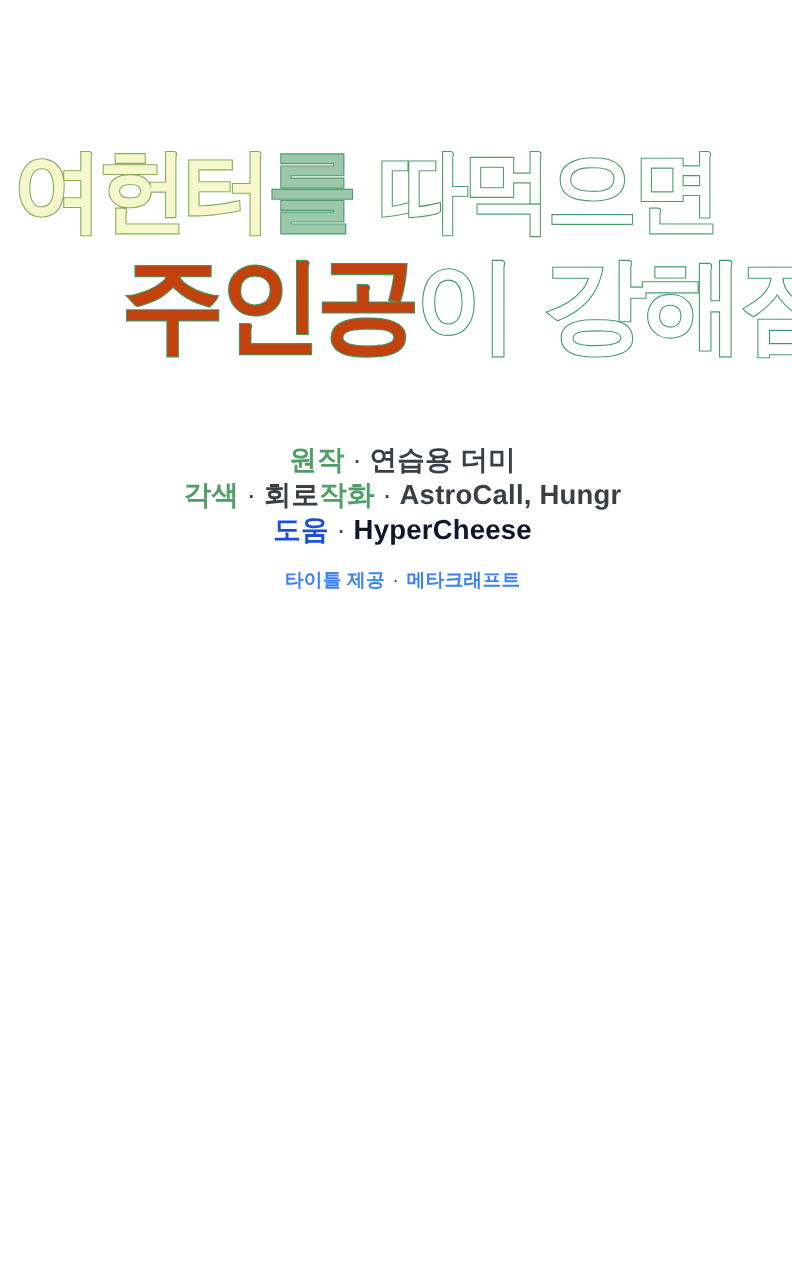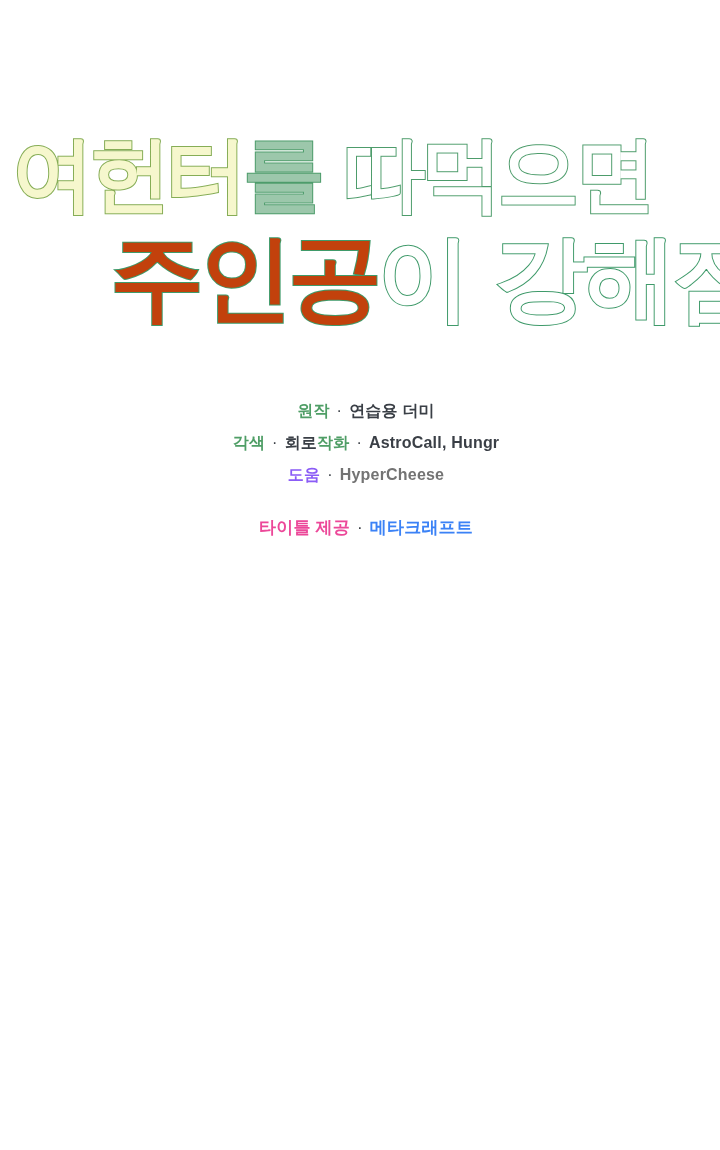--- a/index.html
+++ b/index.html
@@ -36,21 +36,21 @@
   }
   .title-line span {
     paint-order: stroke fill;
   }
   
   .credit-row {
     position: absolute;
     left: 12px;
     width: 708px;
     text-align: center;
-    font-size: 16px;
+    font-size: 25px;
     font-weight: 600;
     letter-spacing: 0.2px;
     white-space: nowrap;
   }
   #credit-original   { top: 401px; }
   #credit-adapt-art  { top: 433px; }
   #credit-help       { top: 465px; }
   #credit-provider   { top: 516px; font-size: 17px; }
   .credit-label { }
   .credit-value { }
@@ -66,18 +66,18 @@
 
 <div class="credit-row" id="credit-original">
   <span class="credit-label" style="color: rgb(79, 158, 102);">원작</span><span class="sep" style="color: rgb(58, 63, 70);">·</span><span class="credit-value" style="color: rgb(58, 63, 70);">연습용 더미</span>
 </div>
 
 <div class="credit-row" id="credit-adapt-art">
   <span class="credit-label" style="color: rgb(79, 158, 102);">각색</span><span class="sep" style="color: rgb(58, 63, 70);">·</span><span class="credit-value" style="color: rgb(58, 63, 70);">회로</span><span class="credit-label gap-left" style="color: rgb(79, 158, 102);">작화</span><span class="sep" style="color: rgb(58, 63, 70);">·</span><span class="credit-value" style="color: rgb(58, 63, 70);">AstroCall, Hungr</span>
 </div>
 
 <div class="credit-row" id="credit-help">
-  <span class="credit-label" style="color: #8b5cf6;">도움</span><span class="sep" style="color: rgb(58, 63, 70);">·</span><span class="credit-value" style="color: #737373;">HyperCheese</span>
+  <span class="credit-label" style="color: #1d4ed8;">도움</span><span class="sep" style="color: rgb(58, 63, 70);">·</span><span class="credit-value" style="color: #0f172a;">HyperCheese</span>
 </div>
 
 <div class="credit-row" id="credit-provider">
-  <span class="credit-label" style="color: #ec4899; margin-top: 18px;">타이틀 제공</span><span class="sep" style="color: rgb(58, 63, 70);">·</span><span class="credit-value" style="color: #3b82f6;">메타크래프트</span>
+  <span class="credit-label" style="color: #3b82f6; margin-top: 18px;">타이틀 제공</span><span class="sep" style="color: rgb(58, 63, 70);">·</span><span class="credit-value" style="color: #3b82f6;">메타크래프트</span>
 </div>
 
 </body></html>

